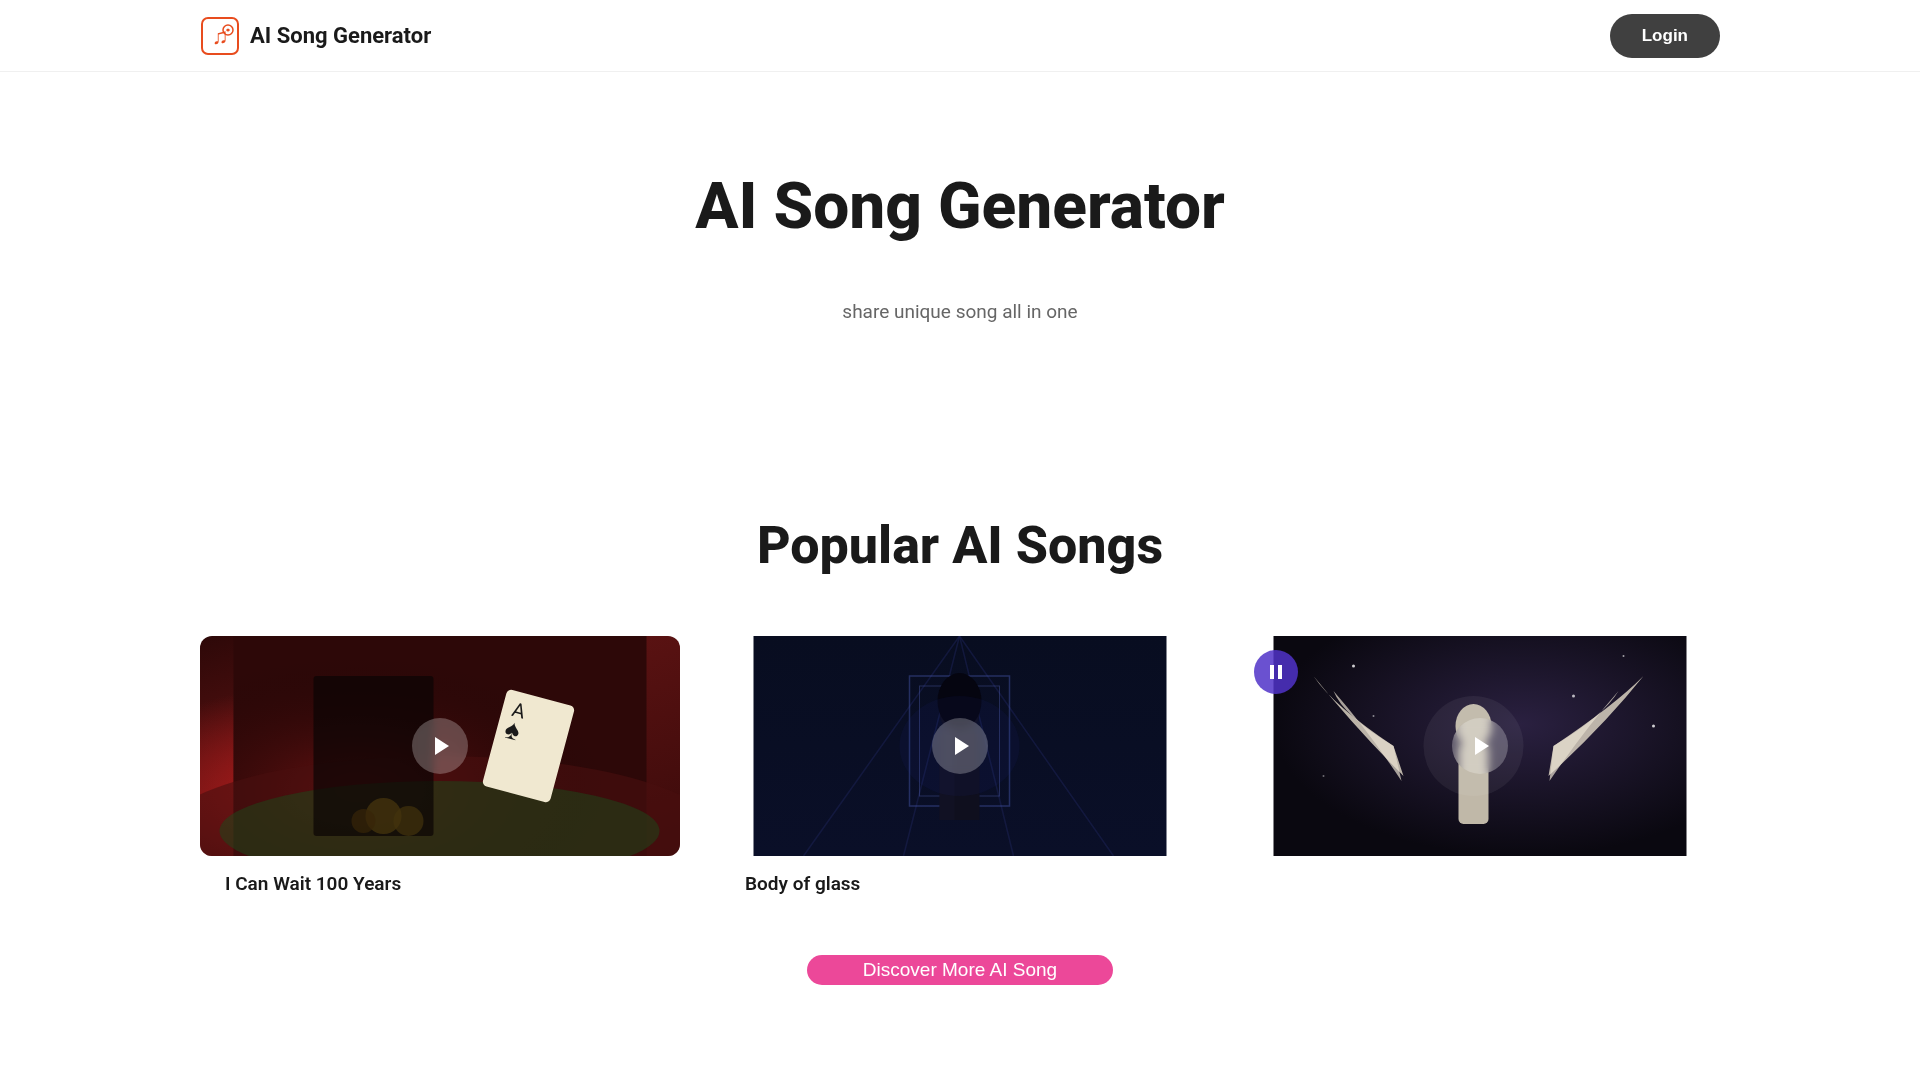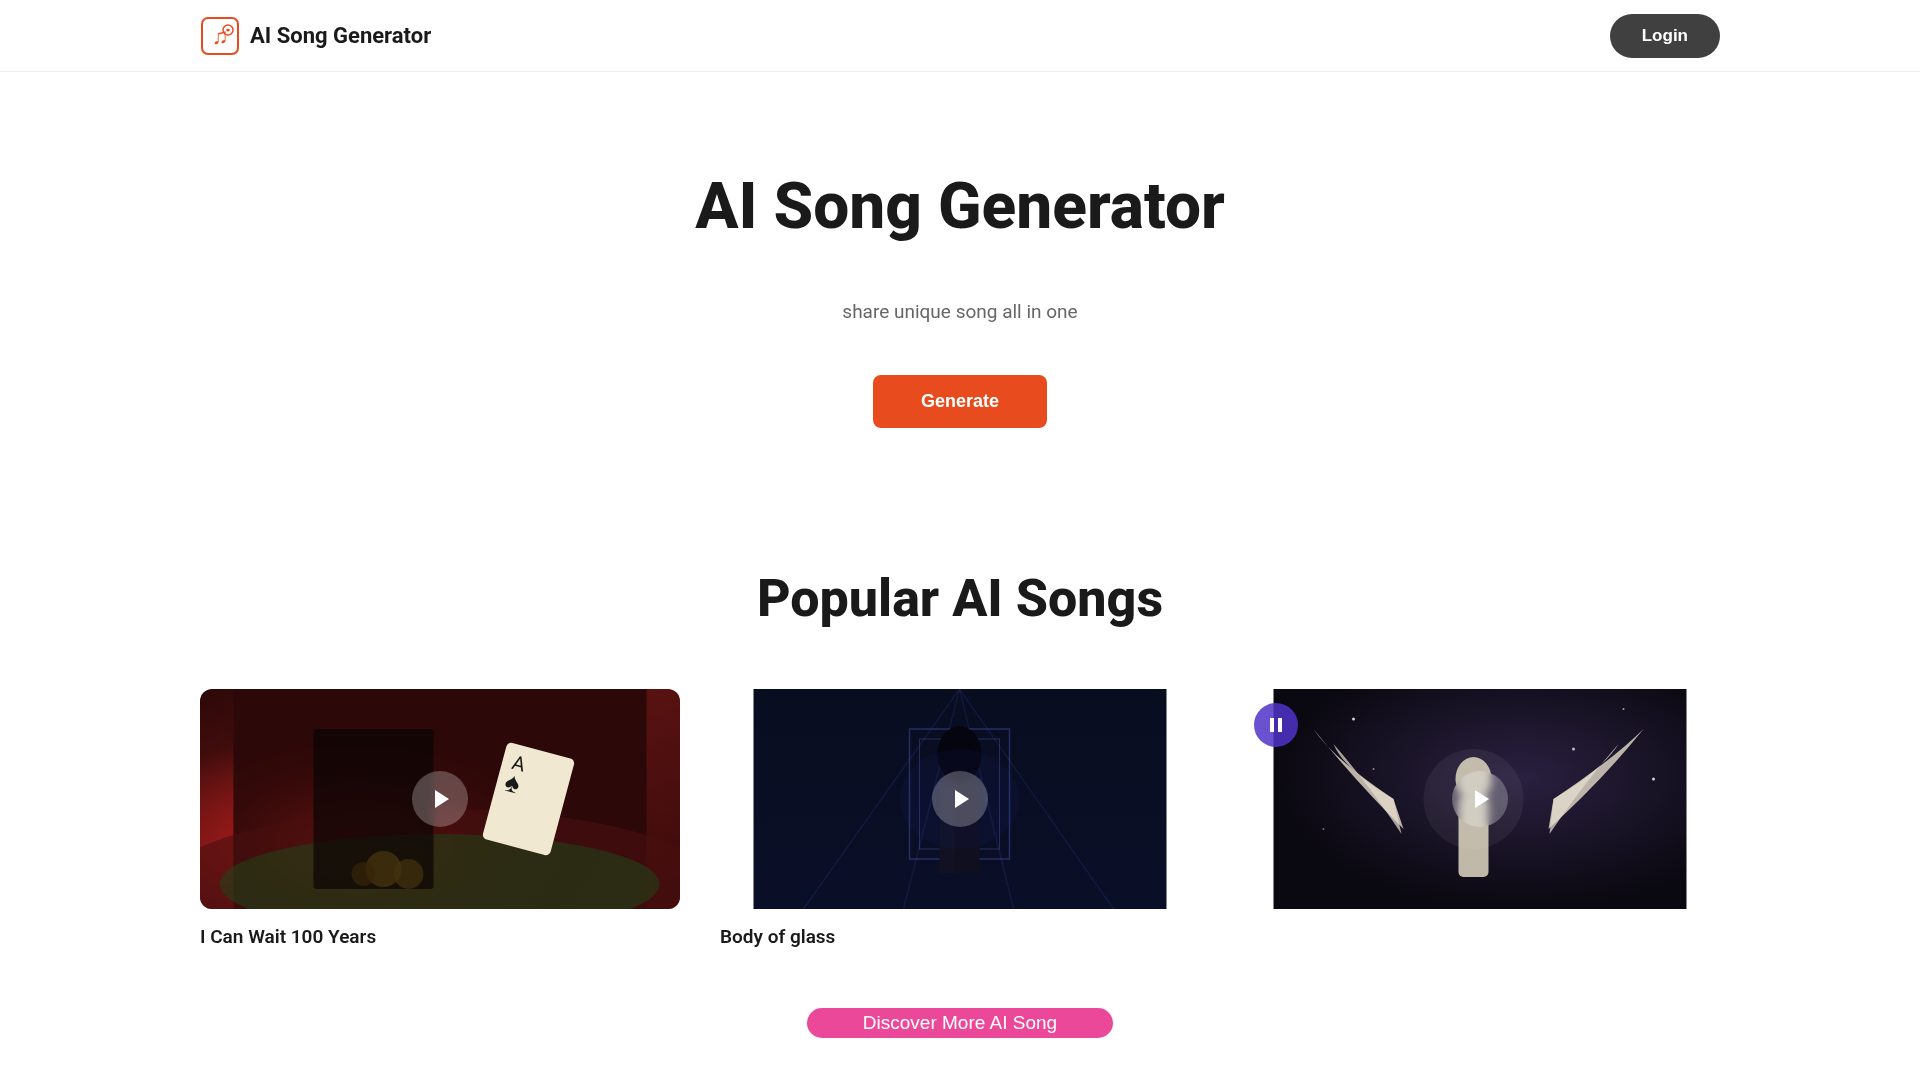--- a/index.html
+++ b/index.html
@@ -177,20 +177,21 @@
     .pause-btn svg {
       width: 20px;
       height: 20px;
       fill: white;
     }
 
     .song-title {
       font-size: 19px;
       font-weight: 600;
       color: #1a1a1a;
+      margin-left: 25px;
     }
 
     
     .discover-btn-wrap {
       display: flex;
       justify-content: center;
       margin-top: 20px;
     }
 
     .discover-btn {
@@ -231,21 +232,20 @@
 
   <button class="login-btn">Login</button>
 </header>
 
 <section class="hero">
   <h1 class="hero-title">AI Song Generator</h1>
   <p class="hero-subtitle">
     <br>
     <span>share unique song all in one</span>
   </p>
-  <button class="generate-btn">Generate</button>
 </section>
 
 <section class="popular-section">
   <h2 class="section-title">Popular AI Songs</h2>
 
   <div class="songs-grid">
 
     <div class="song-card">
       <div class="song-thumbnail">
         <div class="thumb-1-inner">

